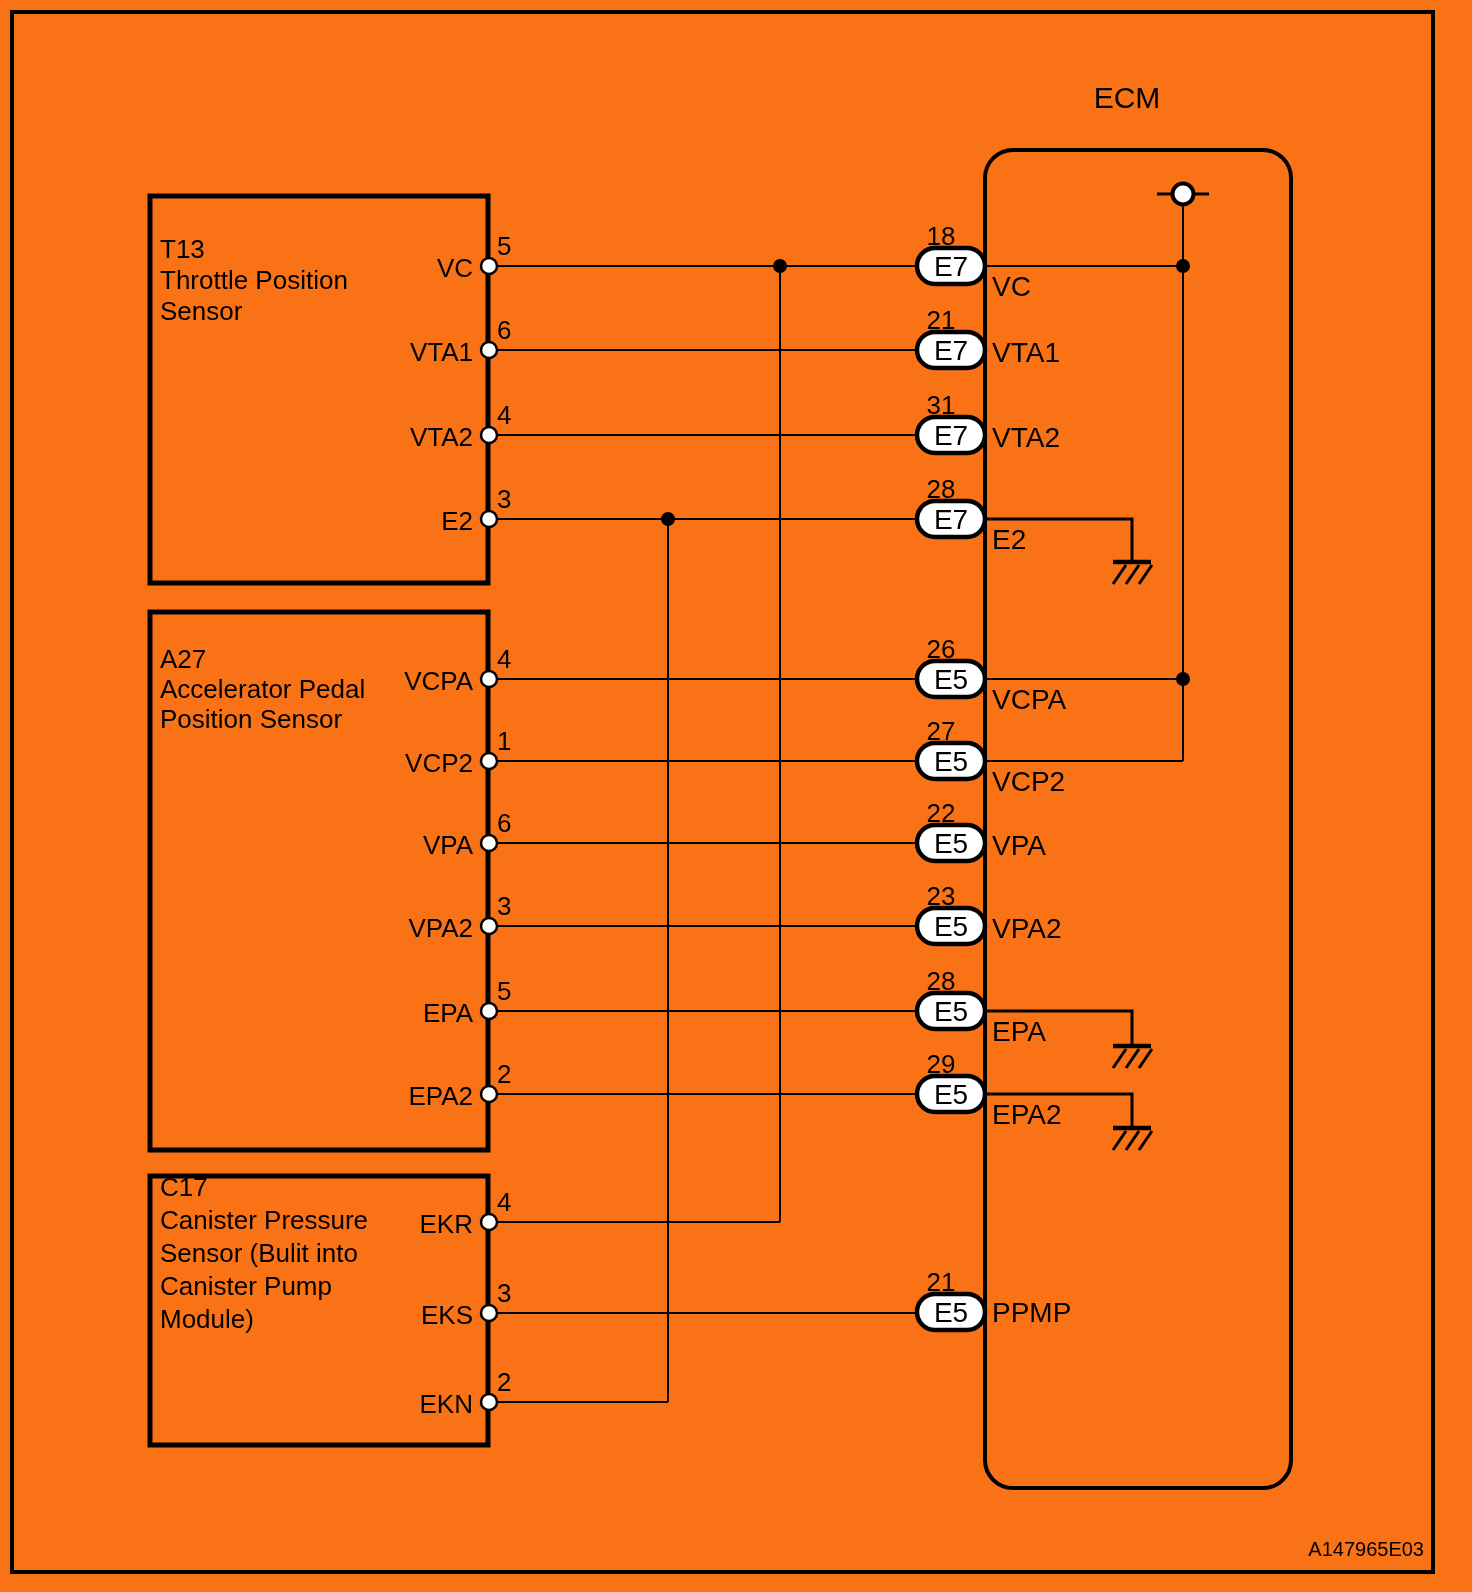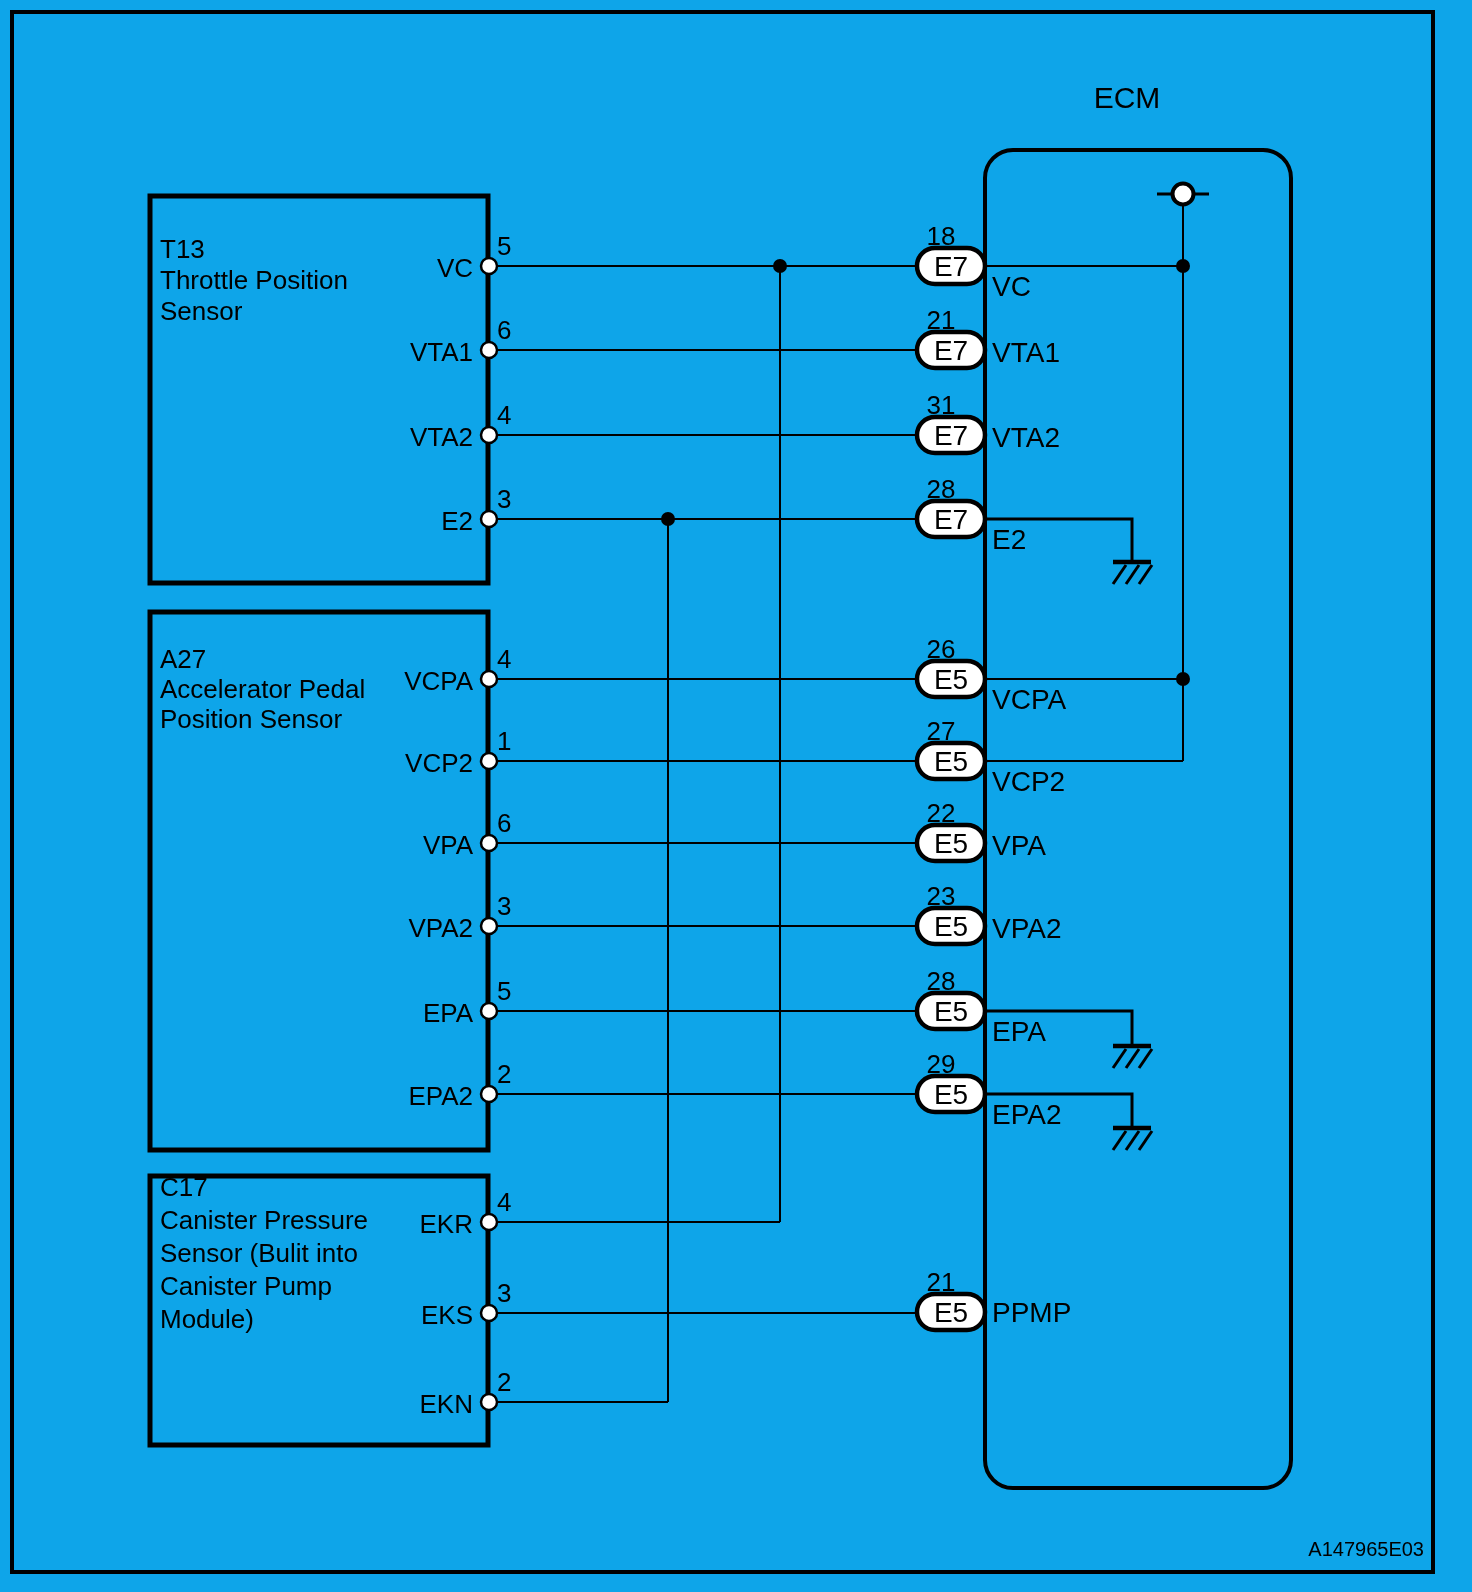--- a/index.html
+++ b/index.html
@@ -1,16 +1,16 @@
 <!DOCTYPE html>
 <html><head>
 <meta charset="utf-8">
 <style>
   html,body{margin:0;padding:0;background:#ffffff;}
-  .page{position:relative;width:1472px;height:1592px;background:#0ea5e9;overflow:hidden;}
+  .page{position:relative;width:1472px;height:1592px;background:#f97316;overflow:hidden;}
   svg{display:block;}
   text{font-family:"Liberation Sans","DejaVu Sans",sans-serif;fill:#000000;}
   .t26{font-size:26px;}
   .t28{font-size:28px;}
   .t30{font-size:30px;}
   .t20{font-size:20px;}
   .wire{stroke:#000000;stroke-width:2;fill:none;}
   .wire3{stroke:#000000;stroke-width:3;fill:none;}
   .boxline{stroke:#000000;stroke-width:5;fill:none;}
   .ecmline{stroke:#000000;stroke-width:4;fill:none;}

